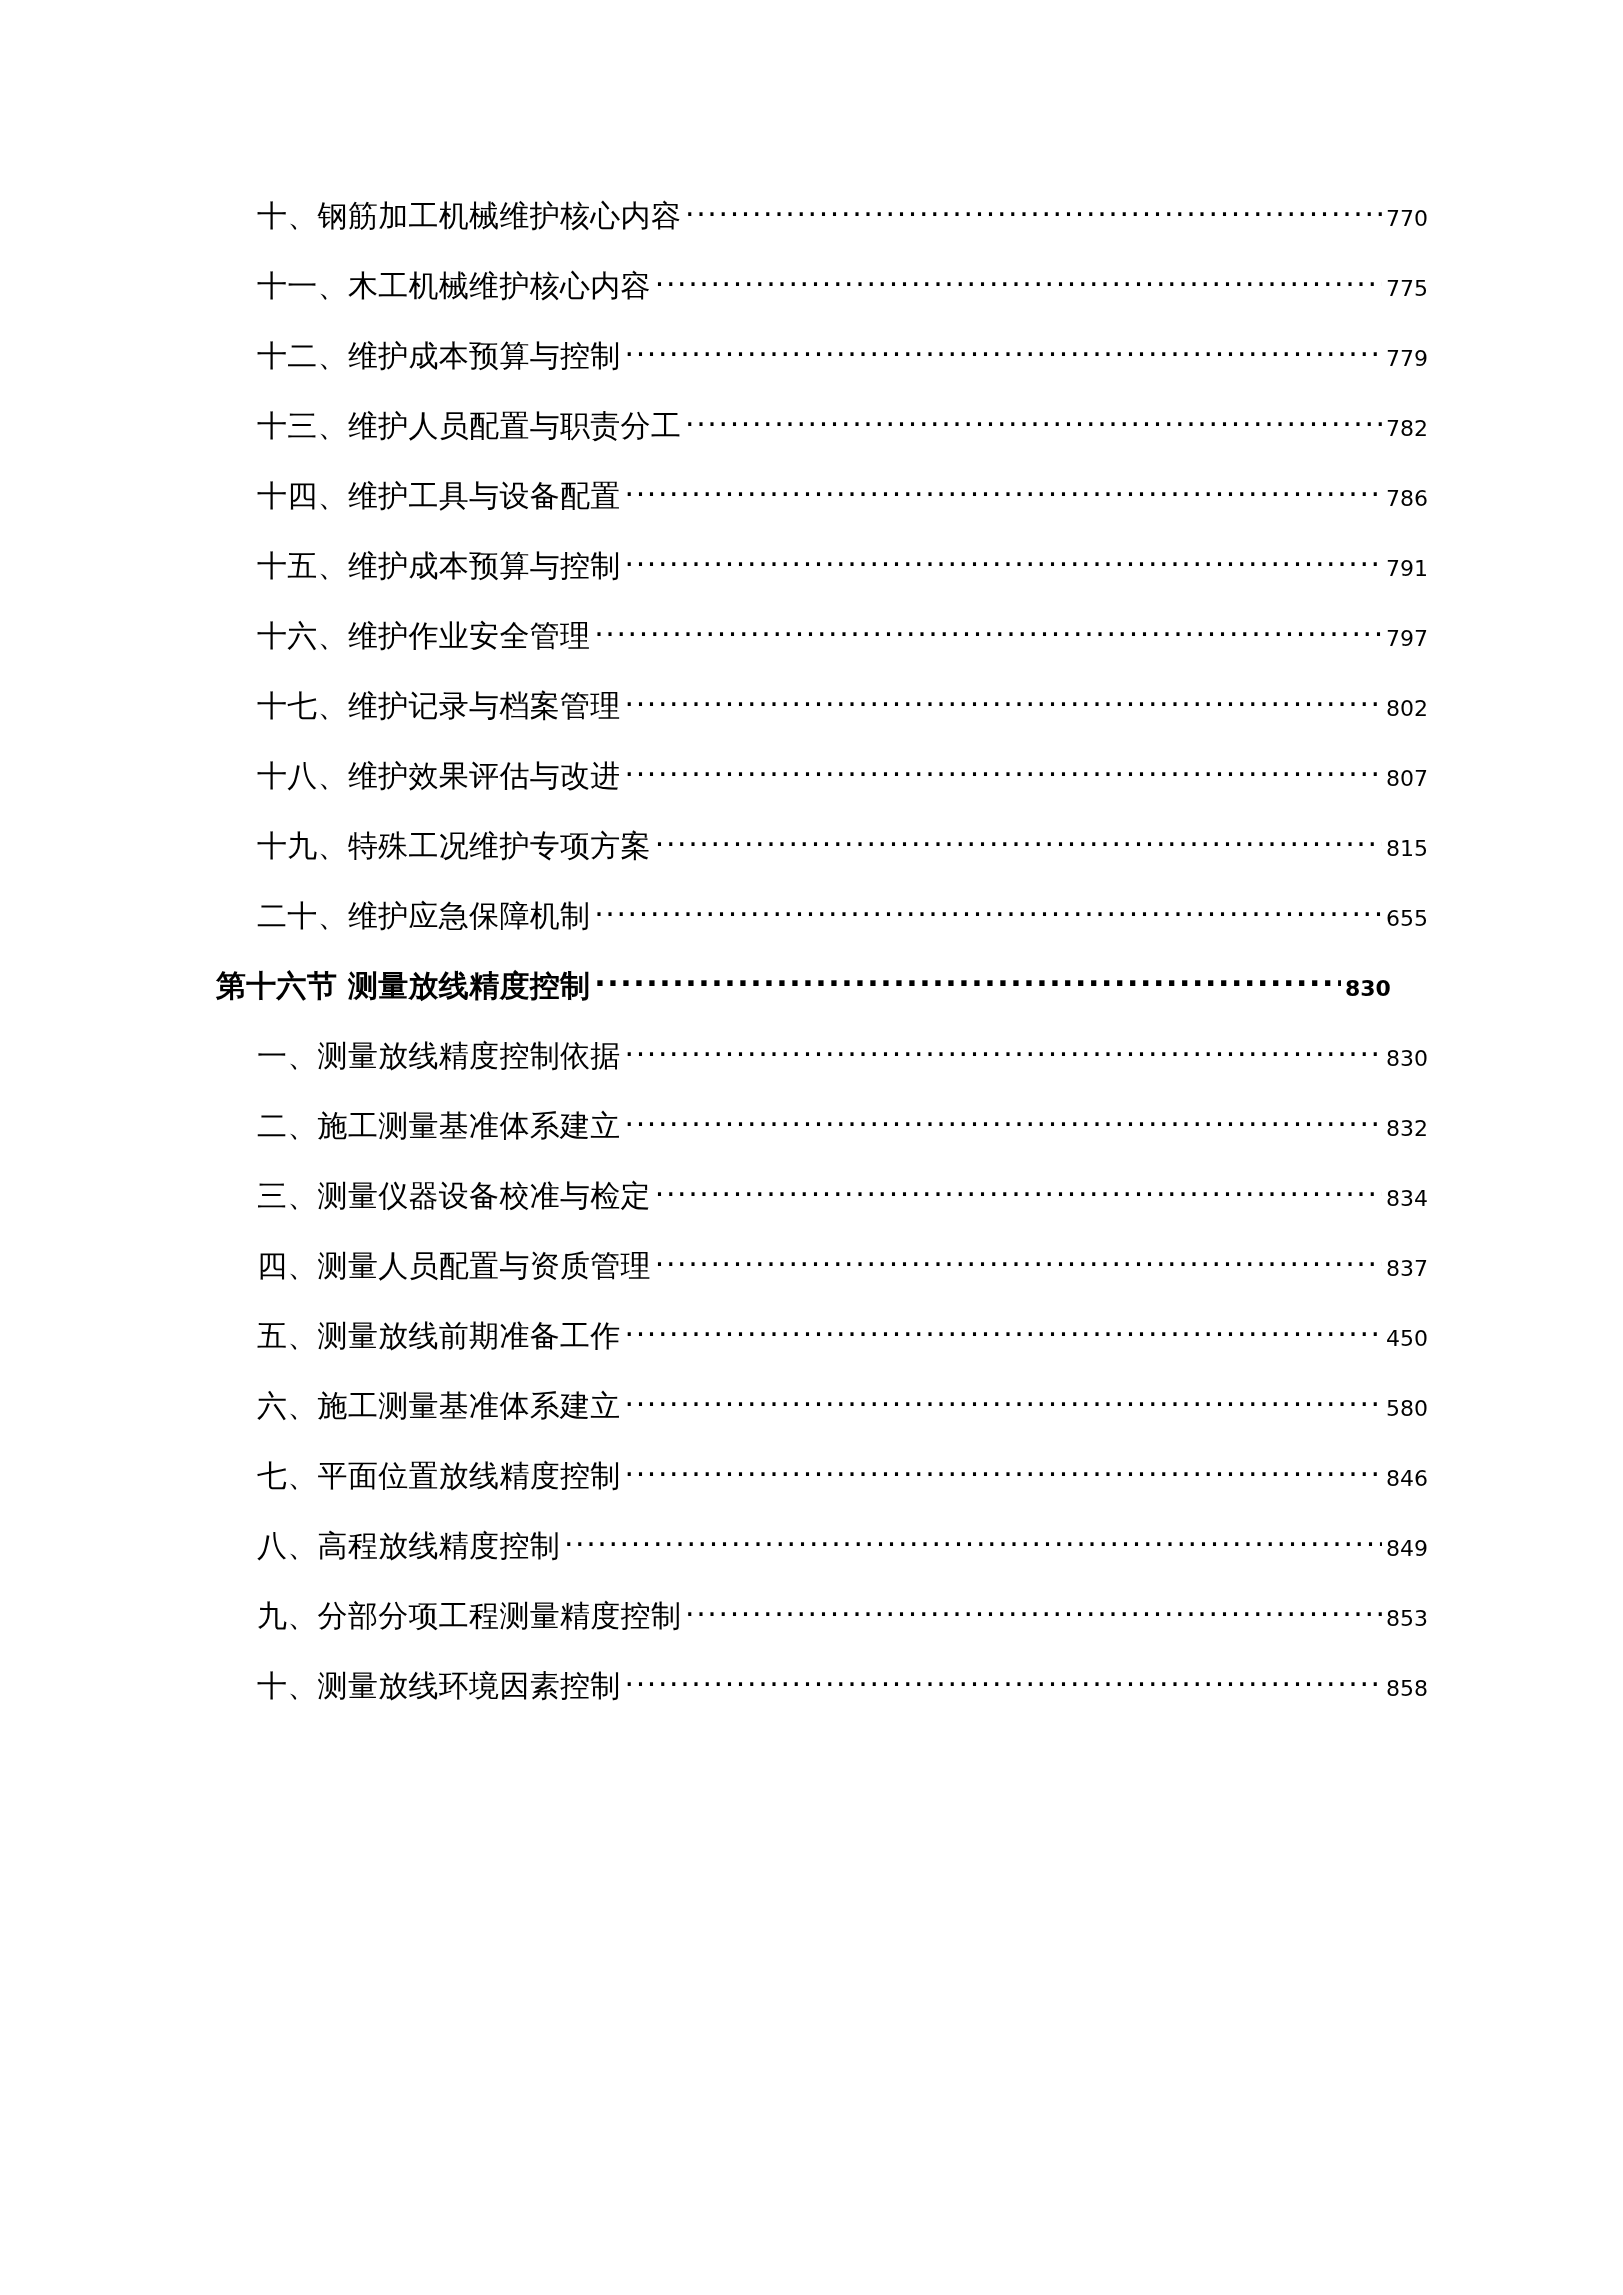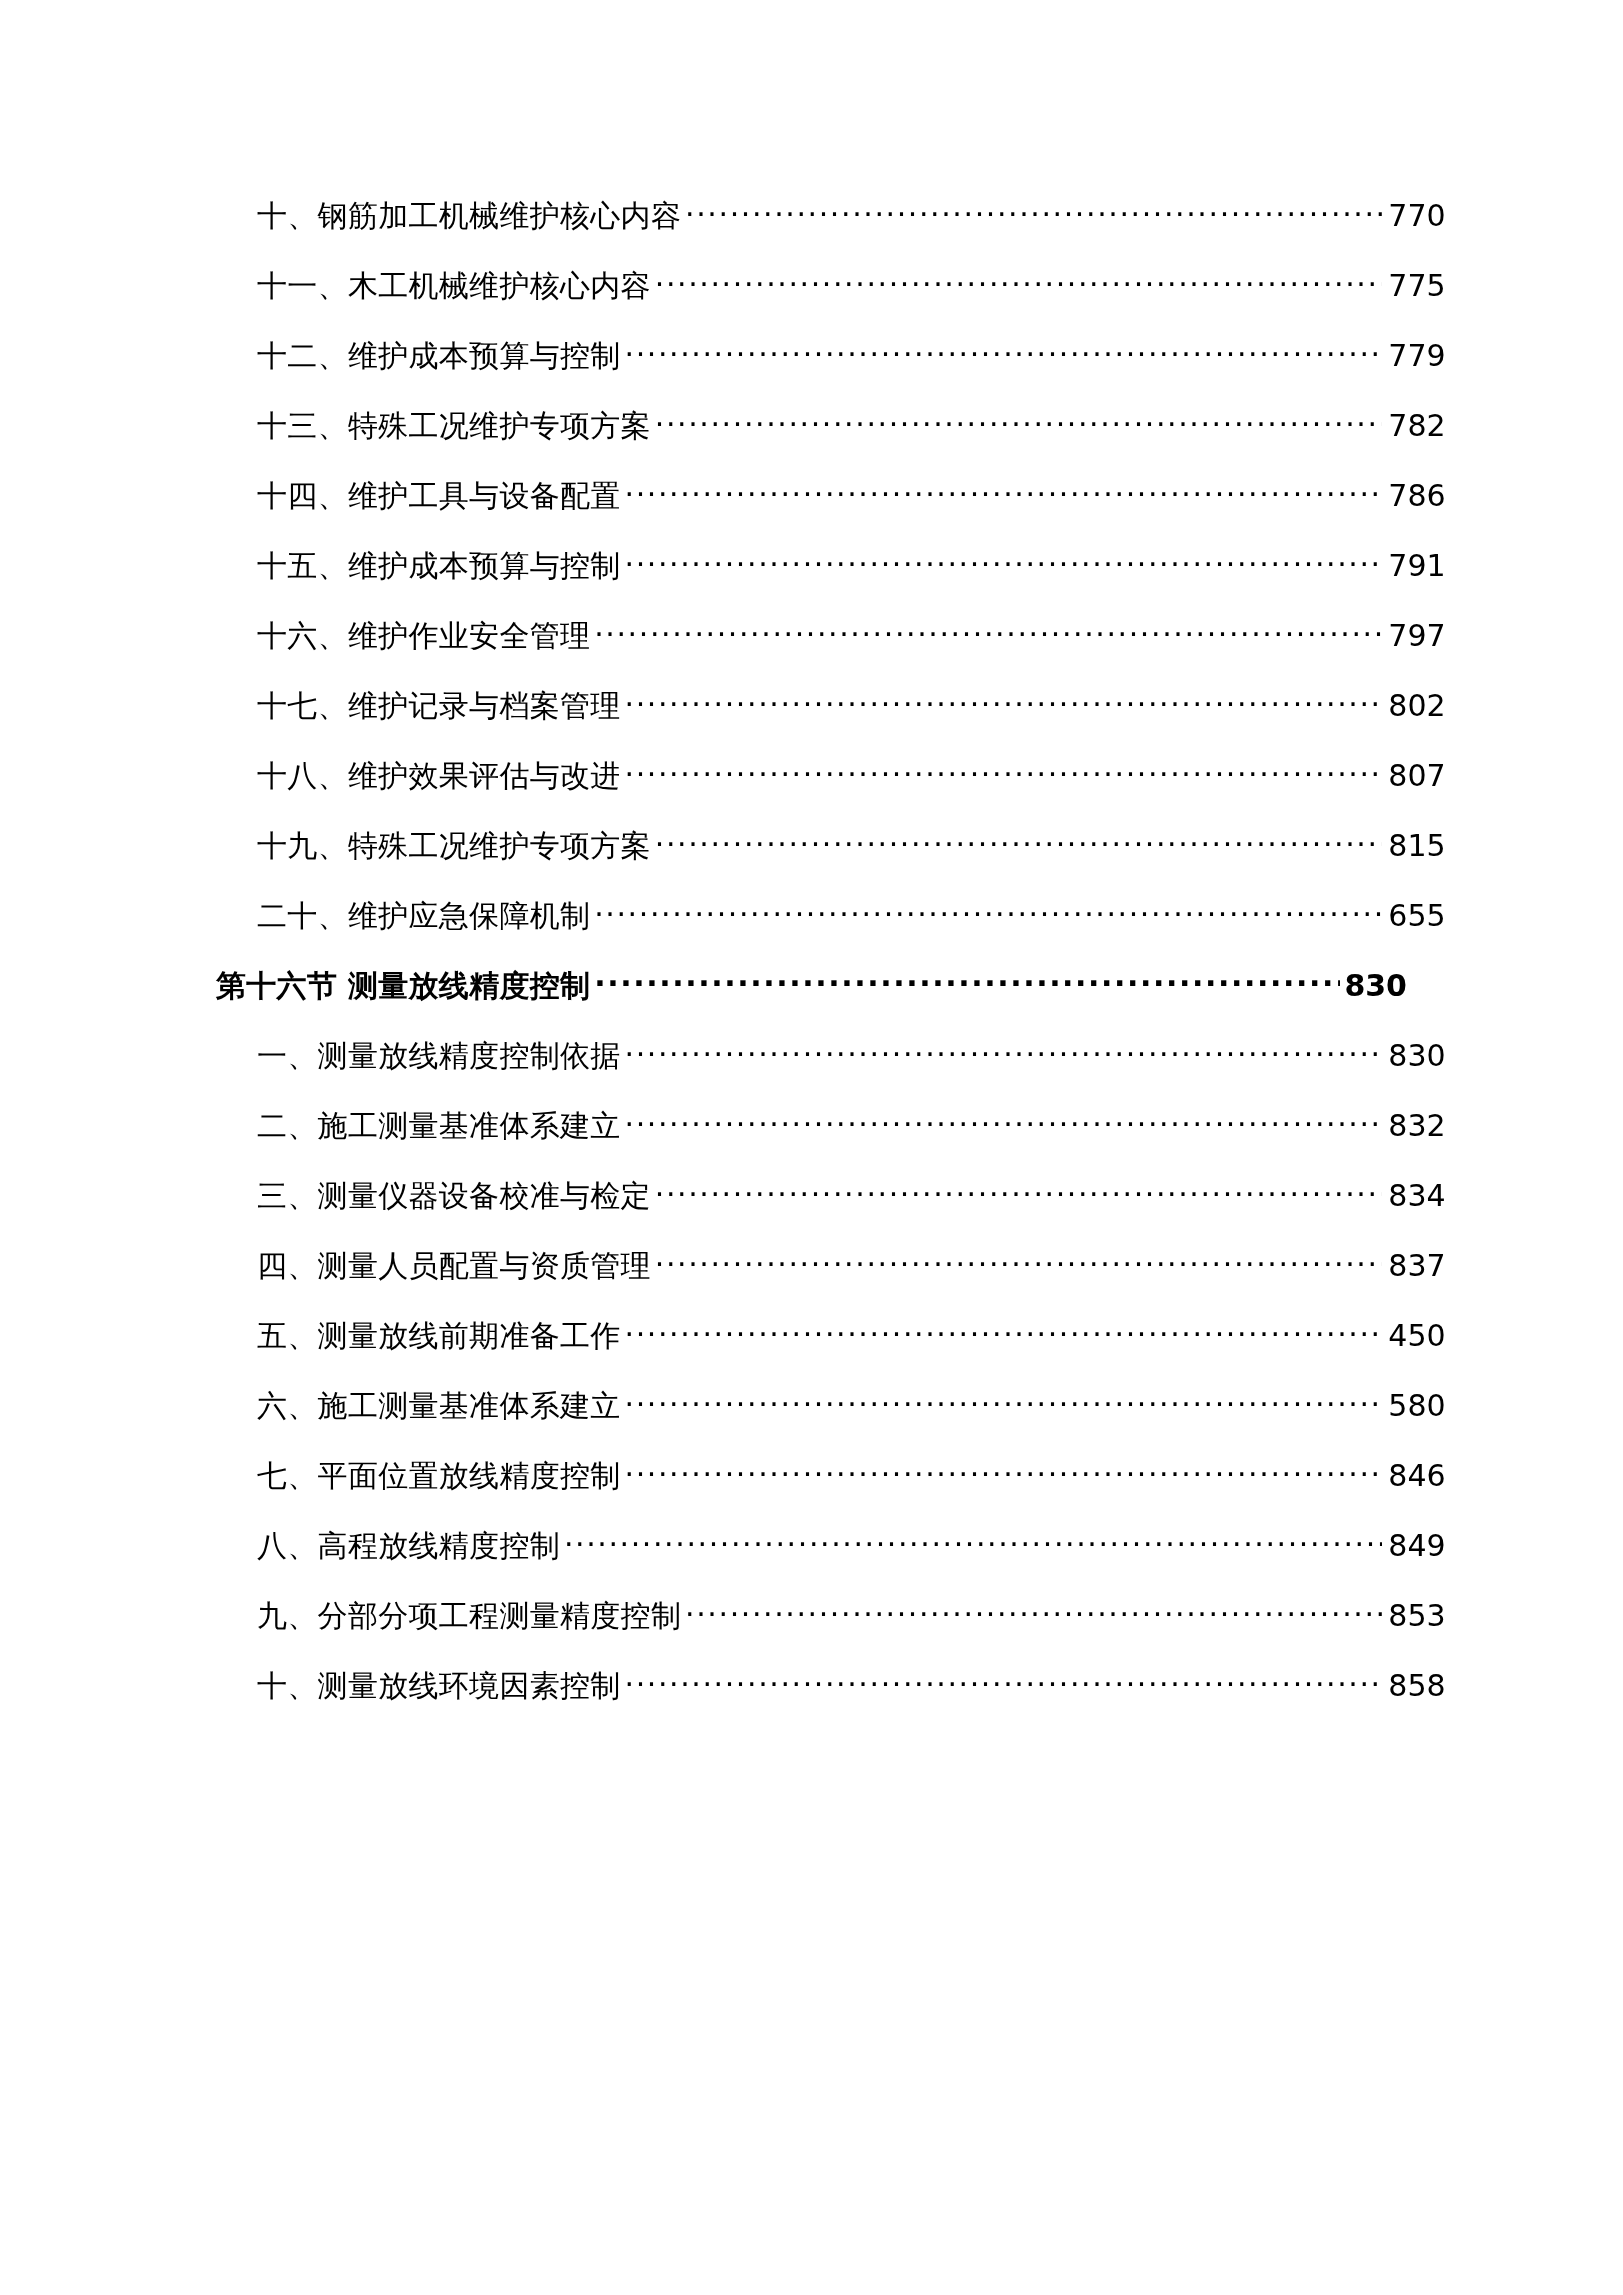--- a/index.html
+++ b/index.html
@@ -48,23 +48,23 @@
     font-size: 30px;
     letter-spacing: 1.6px;
     color: #000;
     position: absolute;
     left: 0;
     bottom: 4.6px;
     white-space: nowrap;
   }
   .toc-entry .page-num {
     flex: 0 0 auto;
-    text-align: center;
+    text-align: left;
     min-width: 62px;
-    font-size: 30px;
+    font-size: 22px;
   }
   
   .lvl-section {
     padding-left: 0px;
     font-weight: bold;
   }
   .lvl-section .title { font-weight: bold; }
   .lvl-section .page-num { font-weight: bold; }
   .lvl-item {
     padding-left: 41px;
@@ -84,21 +84,21 @@
         <span class="title">十一、木工机械维护核心内容</span>
         <span class="leader"></span>
         <span class="page-num">775</span>
       </div>
       <div class="toc-entry lvl-item">
         <span class="title">十二、维护成本预算与控制</span>
         <span class="leader"></span>
         <span class="page-num">779</span>
       </div>
       <div class="toc-entry lvl-item">
-        <span class="title">十三、特殊工况维护专项方案</span>
+        <span class="title">十三、维护人员配置与职责分工</span>
         <span class="leader"></span>
         <span class="page-num">782</span>
       </div>
       <div class="toc-entry lvl-item">
         <span class="title">十四、维护工具与设备配置</span>
         <span class="leader"></span>
         <span class="page-num">786</span>
       </div>
       <div class="toc-entry lvl-item">
         <span class="title">十五、维护成本预算与控制</span>

